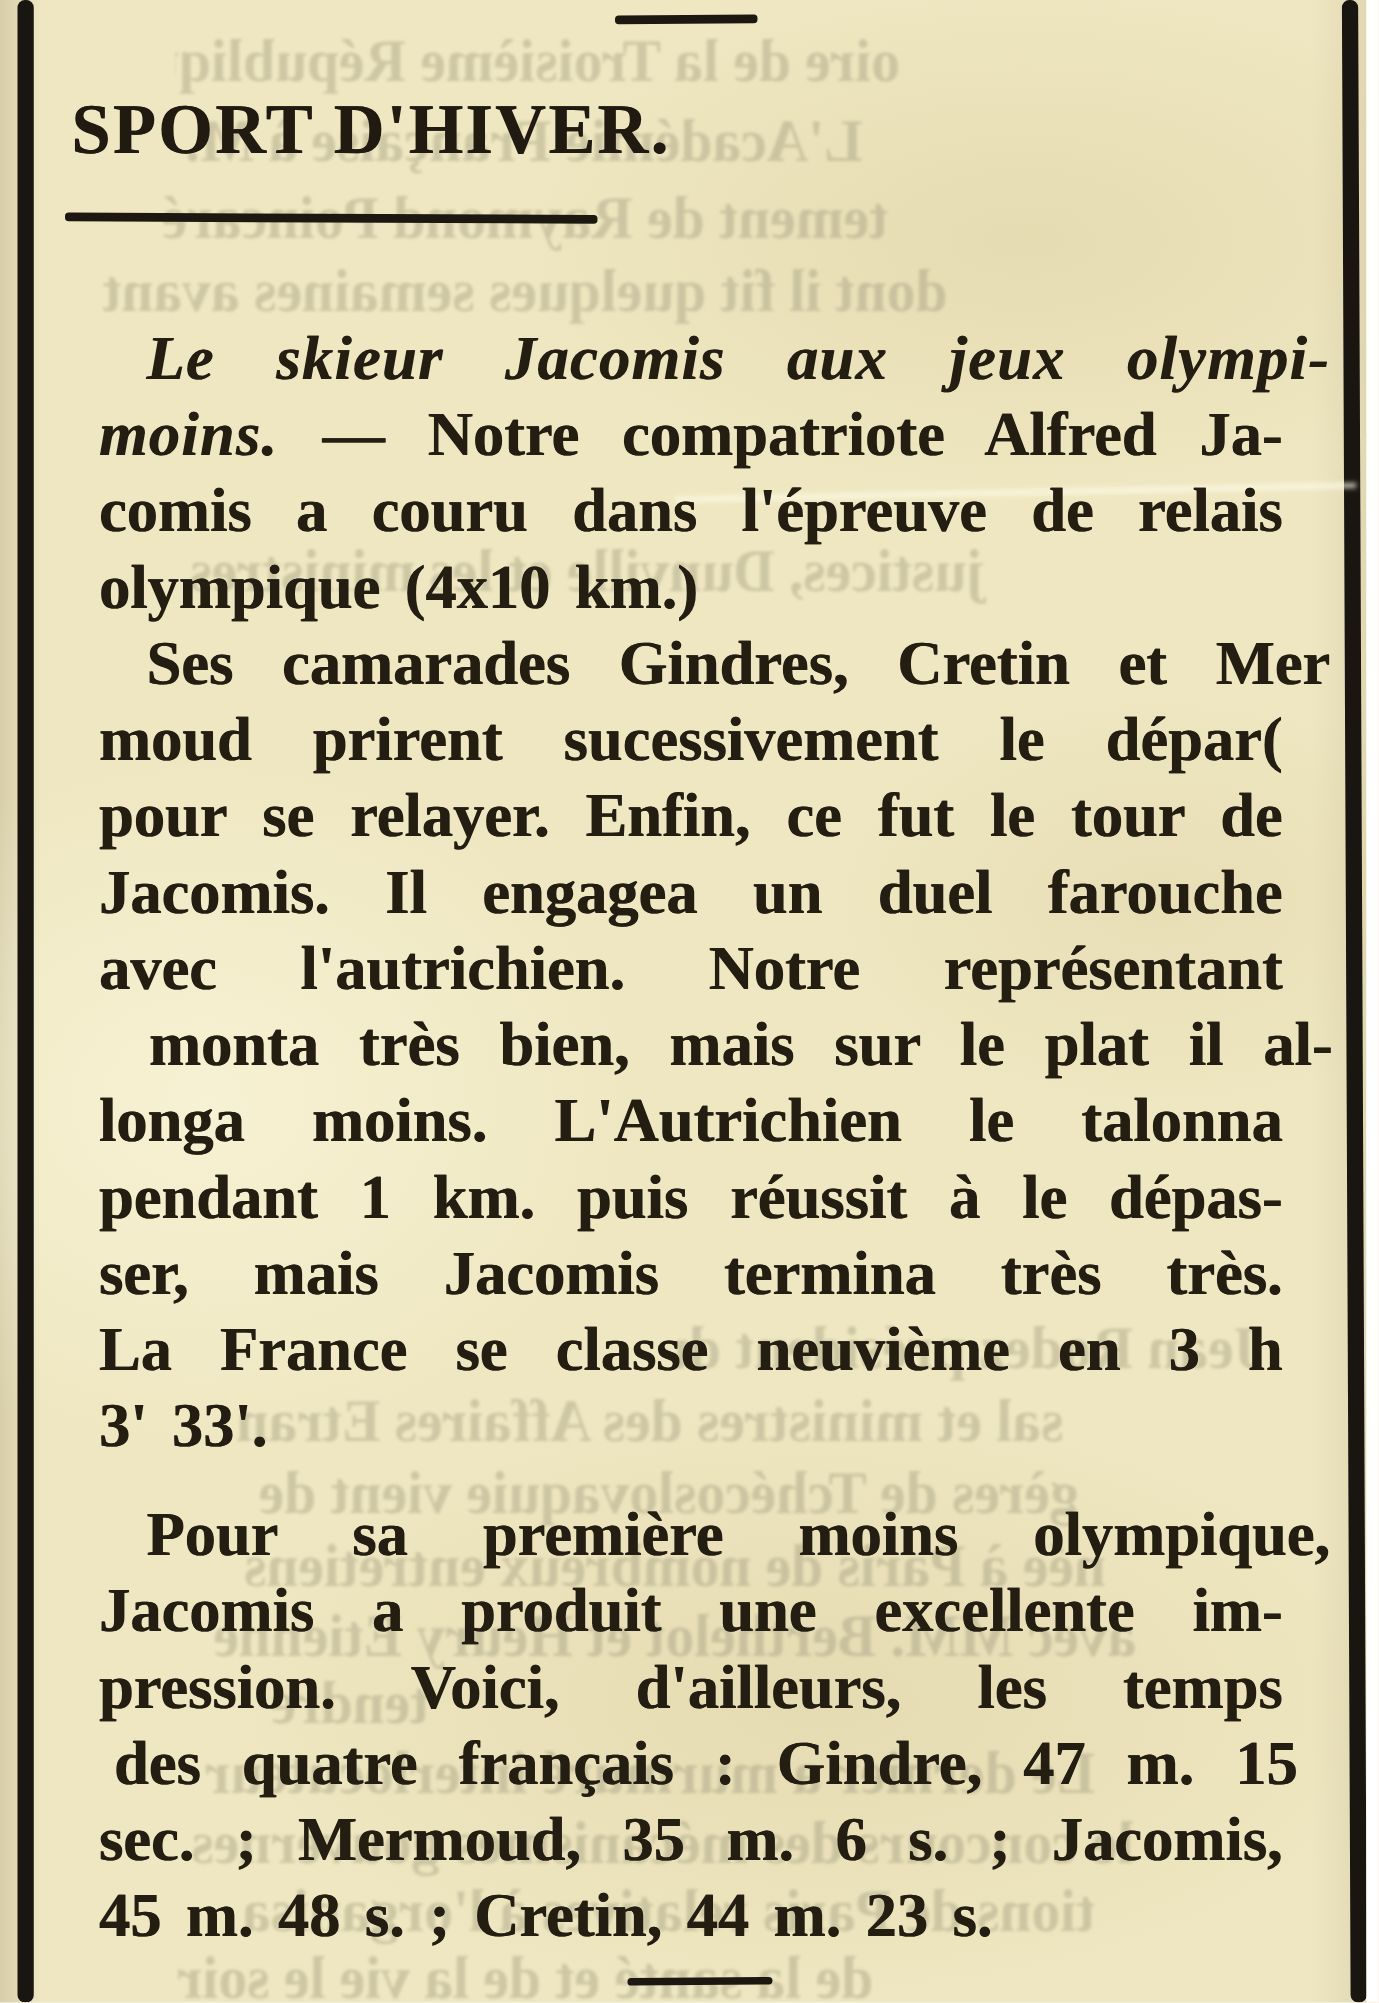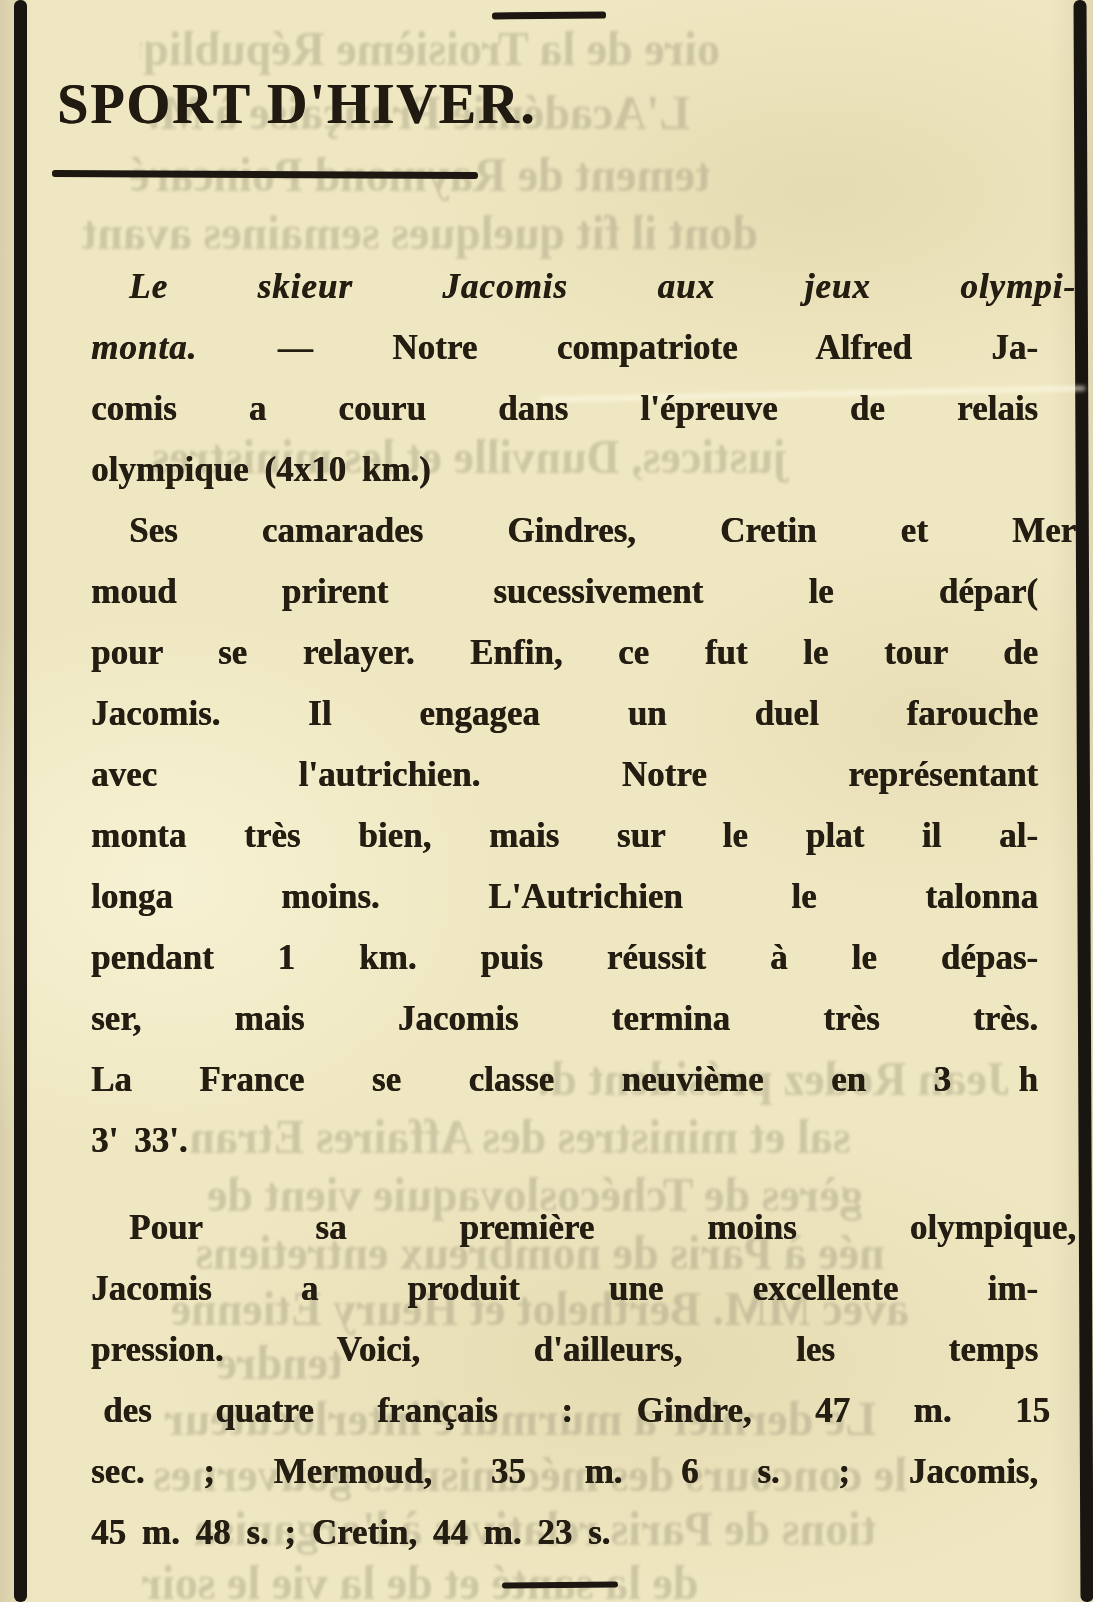--- a/index.html
+++ b/index.html
@@ -51,22 +51,22 @@
     opacity:0.34;
     filter:blur(1.3px);
     transform:scaleX(-1) scaleY(1.05);
     text-align:center;
     white-space:nowrap;overflow:hidden;
   }
   #article{
     position:absolute;left:79px;top:0;width:947px;
   }
   .article-line{
-    position:absolute;left:12px;width:100%;
-    font-size:35px;font-weight:bold;color:#241d12;
+    position:absolute;left:0;width:100%;
+    font-size:50px;font-weight:bold;color:#241d12;
     line-height:61px;height:61px;
     text-shadow:0.5px 0 0 #241d12;
     word-spacing:7px;
     white-space:nowrap;
   }
   .article-line.just{
     white-space:normal;
     text-align:justify;
     text-align-last:justify;
   }
@@ -101,29 +101,29 @@
   <div id="top-dash" class="rule-h"></div>
 
   <div id="headline">SPORT D'HIVER.</div>
 
   <div id="headline-underline"></div>
 
   <div id="crease"></div>
 
   <div id="article">
       <div class="article-line just" style="top: 256px; padding-left: 38px;"><span class="seg-i">Le skieur Jacomis aux jeux olympi-</span></div>
-      <div class="article-line just" style="top: 317px;"><span class="seg-i">monta. </span><span>— Notre compatriote Alfred Ja-</span></div>
+      <div class="article-line just" style="top: 317px;"><span class="seg-i">moins. </span><span>— Notre compatriote Alfred Ja-</span></div>
       <div class="article-line just" style="top: 378px;"><span>comis a couru dans l'épreuve de relais</span></div>
       <div class="article-line" style="top: 439px;"><span>olympique (4x10 km.)</span></div>
       <div class="article-line just" style="top: 500px; padding-left: 38px;"><span>Ses camarades Gindres, Cretin et Mer</span></div>
       <div class="article-line just" style="top: 561px;"><span>moud prirent sucessivement le dépar(</span></div>
       <div class="article-line just" style="top: 622px;"><span>pour se relayer. Enfin, ce fut le tour de</span></div>
       <div class="article-line just" style="top: 683px;"><span>Jacomis. Il engagea un duel farouche</span></div>
       <div class="article-line just" style="top: 744px;"><span>avec l'autrichien. Notre représentant</span></div>
-      <div class="article-line just" style="top: 805px;"><span>monta très bien, mais sur le plat il al-</span></div>
+      <div class="article-line just" style="top: 805px; margin-left: 40px;"><span>monta très bien, mais sur le plat il al-</span></div>
       <div class="article-line just" style="top: 866px;"><span>longa moins. L'Autrichien le talonna</span></div>
       <div class="article-line just" style="top: 927px;"><span>pendant 1 km. puis réussit à le dépas-</span></div>
       <div class="article-line just" style="top: 988px;"><span>ser, mais Jacomis termina très très.</span></div>
       <div class="article-line just" style="top: 1049px;"><span>La France se classe neuvième en 3 h</span></div>
       <div class="article-line" style="top: 1110px;"><span>3' 33'.</span></div>
       <div class="article-line just" style="top: 1197px; padding-left: 38px;"><span>Pour sa première moins olympique,</span></div>
       <div class="article-line just" style="top: 1258px;"><span>Jacomis a produit une excellente im-</span></div>
       <div class="article-line just" style="top: 1319px;"><span>pression. Voici, d'ailleurs, les temps</span></div>
       <div class="article-line just" style="top: 1380px; margin-left: 12px;"><span>des quatre français : Gindre, 47 m. 15</span></div>
       <div class="article-line just" style="top: 1441px;"><span>sec. ; Mermoud, 35 m. 6 s. ; Jacomis,</span></div>

